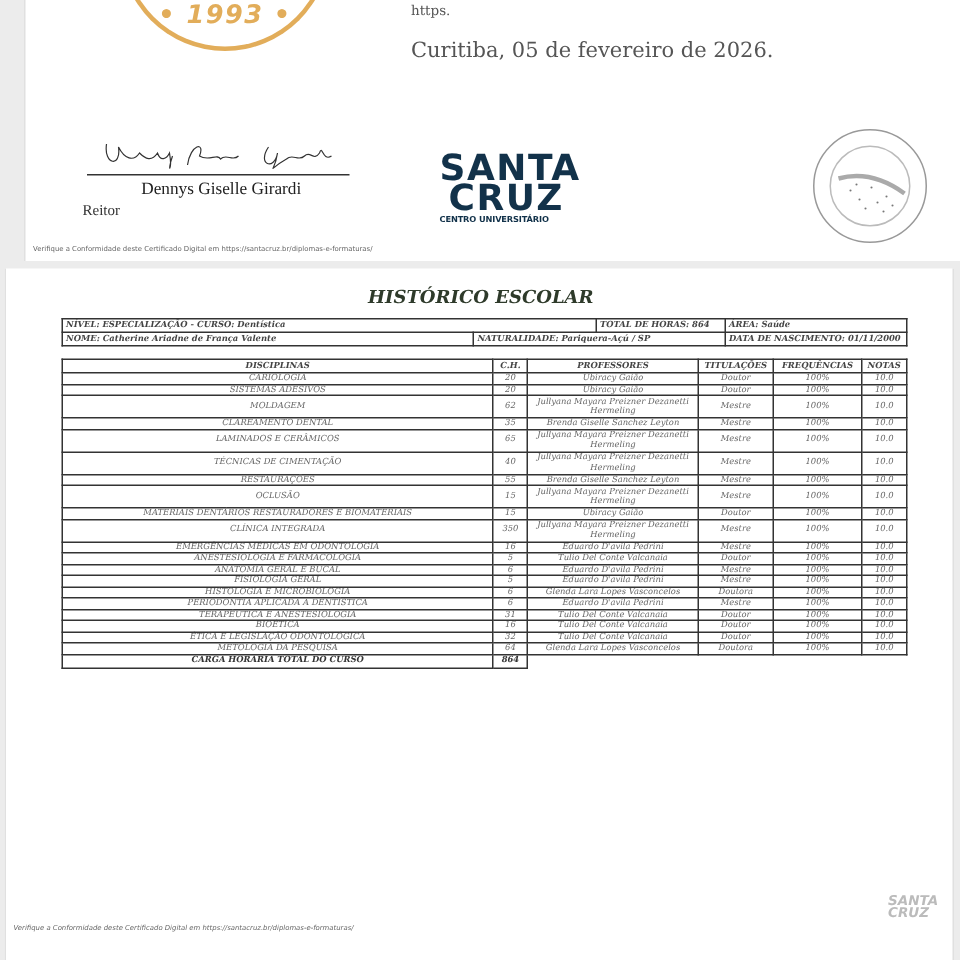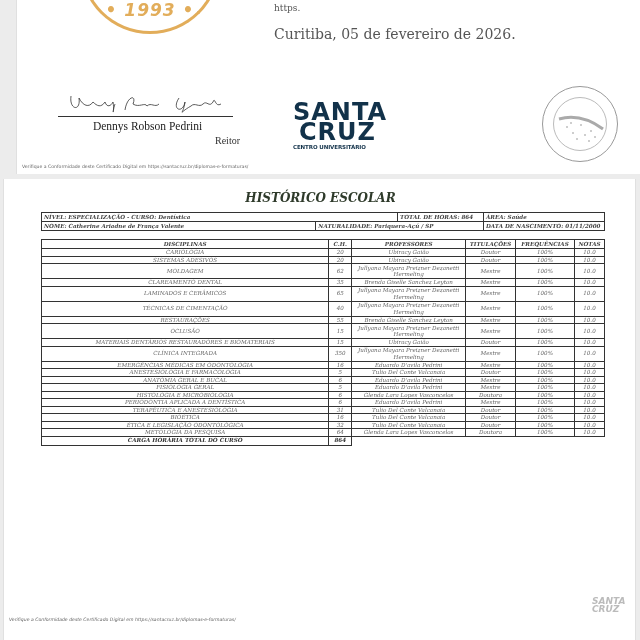--- a/index.html
+++ b/index.html
@@ -15,21 +15,21 @@
   .seal-ring { position: absolute; left: 0; top: 0; width: 140px; height: 82px; border: 3px solid #e2ad5a; border-top: none; border-radius: 0 0 70px 70px; }
   .seal-year { position: absolute; left: 0; width: 140px; top: 48px; text-align: center; color: #e2ad5a; font-family: "DejaVu Sans", sans-serif; font-weight: bold; font-style: italic; font-size: 17px; letter-spacing: 1px; }
 
   .legal-text { position: absolute; left: 257px; top: 3px; font-size: 9px; color: #555; }
   .city-date { position: absolute; left: 257px; top: 26px; font-size: 14px; color: #555; }
 
   .sig-wrap { position: absolute; left: 38px; top: 92px; width: 185px; }
   .sig-script { position: absolute; left: 12px; top: 0; width: 165px; height: 24px; }
   .sig-line { position: absolute; left: 3px; top: 24px; width: 175px; height: 1px; background: #333; }
   .sig-name { position: absolute; left: 0; top: 28px; width: 185px; text-align: center; font-family: "Liberation Serif", serif; font-size: 11.5px; color: #222; }
-  .sig-title { position: absolute; left: 0; top: 43px; width: 185px; text-align: right; font-family: "Liberation Serif", serif; font-size: 10px; color: #333; }
+  .sig-title { position: absolute; left: 0; top: 43px; width: 185px; text-align: left; font-family: "Liberation Serif", serif; font-size: 10px; color: #333; }
 
   .logo { position: absolute; left: 276px; top: 102px; width: 90px; font-family: "DejaVu Sans", sans-serif; color: #12324a; }
   .logo-l1, .logo-l2 { font-weight: bold; font-size: 24px; line-height: 20px; letter-spacing: 1px; }
   .logo-l2 { padding-left: 6px; }
   .logo-sub { font-size: 5.5px; font-weight: bold; margin-top: 2px; letter-spacing: -0.1px; }
 
   .gov-seal { position: absolute; left: 525px; top: 86px; width: 76px; height: 76px; border-radius: 50%; border: 1px solid #999; }
   .gov-seal .inner { position: absolute; left: 10px; top: 10px; width: 54px; height: 54px; border-radius: 50%; border: 1px solid #bbb; }
   .gov-seal svg { position: absolute; left: 0; top: 0; }
 
@@ -66,21 +66,21 @@
   </div>
 
   <div class="legal-text">https.</div>
   <div class="city-date">Curitiba, 05 de fevereiro de 2026.</div>
 
   <div class="sig-wrap">
     <svg class="sig-script" viewBox="0 0 165 24">
       <path d="M4 4 C 2 18, 14 20, 12 6 C 16 14, 22 16, 26 10 C 30 14, 34 16, 38 10 C 40 16, 44 14, 46 10 C 48 22, 44 24, 48 12 M58 18 C 60 4, 70 2, 66 12 C 72 16, 78 10, 80 14 C 84 10, 88 16, 92 12 M112 6 C 104 18, 116 22, 118 10 C 116 24, 110 22, 124 14 C 128 10, 132 16, 136 12 C 140 8, 142 16, 146 10 C 148 4, 148 16, 154 12" fill="none" stroke="#333" stroke-width="0.8"></path>
     </svg>
     <div class="sig-line"></div>
-    <div class="sig-name">Dennys Robson Pedrini</div>
+    <div class="sig-name">Dennys Giselle Girardi</div>
     <div class="sig-title">Reitor</div>
   </div>
 
   <div class="logo">
     <div class="logo-l1">SANTA</div>
     <div class="logo-l2">CRUZ</div>
     <div class="logo-sub">CENTRO UNIVERSITÁRIO</div>
   </div>
 
   <div class="gov-seal">

